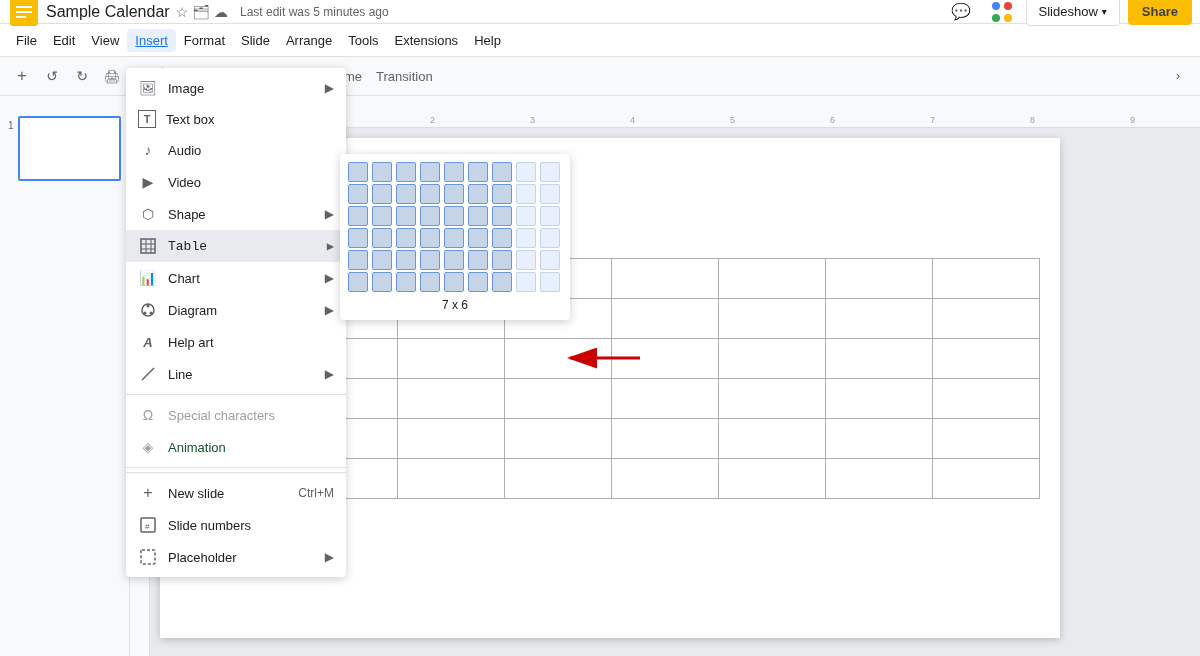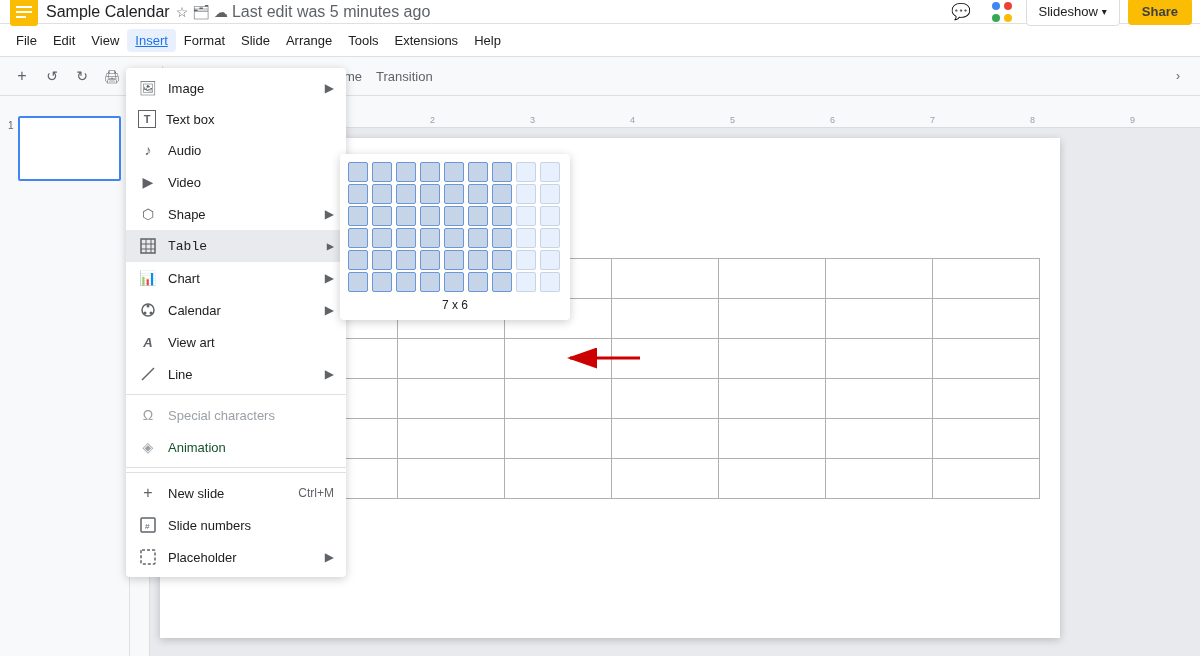--- a/index.html
+++ b/index.html
@@ -126,21 +126,21 @@
       <rect width="28" height="28" rx="3" fill="#fbbc04"></rect>
       <rect x="6" y="8" width="16" height="2" fill="white"></rect>
       <rect x="6" y="13" width="16" height="2" fill="white"></rect>
       <rect x="6" y="18" width="10" height="2" fill="white"></rect>
     </svg>
   </div>
   <span style="font-size:16px;color:#202124;margin-right:4px;">Sample Calendar</span>
   <span style="color:#5f6368;font-size:14px;margin:0 2px;cursor:pointer;">☆</span>
   <span style="color:#5f6368;font-size:14px;margin:0 2px;cursor:pointer;">🗂</span>
   <span style="color:#5f6368;font-size:14px;margin:0 2px;cursor:pointer;">☁</span>
-  <span style="font-size:16px;color:#5f6368;margin-left:2px;">Last edit was 5 minutes ago</span>
+  <span style="font-size:12px;color:#5f6368;margin-left:10px;">Last edit was 5 minutes ago</span>
   <div style="margin-left:auto;display:flex;align-items:center;gap:8px;">
     <button class="icon-btn">💬</button>
 
     <div style="display:flex;align-items:center;gap:2px;cursor:pointer;padding:4px;border-radius:50%;">
       <svg width="24" height="24" viewBox="0 0 24 24">
         <circle cx="6" cy="6" r="4" fill="#4285F4"></circle>
         <circle cx="18" cy="6" r="4" fill="#EA4335"></circle>
         <circle cx="6" cy="18" r="4" fill="#34A853"></circle>
         <circle cx="18" cy="18" r="4" fill="#FBBC05"></circle>
       </svg>
@@ -346,27 +346,27 @@
 
   <div class="dd-item">
     <span class="dd-icon">
       <svg width="16" height="16" viewBox="0 0 16 16">
           <circle cx="8" cy="8" r="6" stroke="#5f6368" stroke-width="1.5" fill="none"></circle>
           <circle cx="8" cy="4" r="1.5" fill="#5f6368"></circle>
           <circle cx="5" cy="11" r="1.5" fill="#5f6368"></circle>
           <circle cx="11" cy="11" r="1.5" fill="#5f6368"></circle>
         </svg>
     </span>
-    <span>Calendar</span>
+    <span>Diagram</span>
     <span class="dd-arrow">▶</span>
   </div>
 
   <div class="dd-item">
     <span class="dd-icon" style="font-style:italic;font-weight:bold;font-size:13px;color:#5f6368;">A</span>
-    <span>View art</span>
+    <span>Help art</span>
   </div>
 
   <div class="dd-item">
     <span class="dd-icon">
       <svg width="16" height="16" viewBox="0 0 16 16">
           <line x1="2" y1="14" x2="14" y2="2" stroke="#5f6368" stroke-width="1.5"></line>
         </svg>
     </span>
     <span>Line</span>
     <span class="dd-arrow">▶</span>

